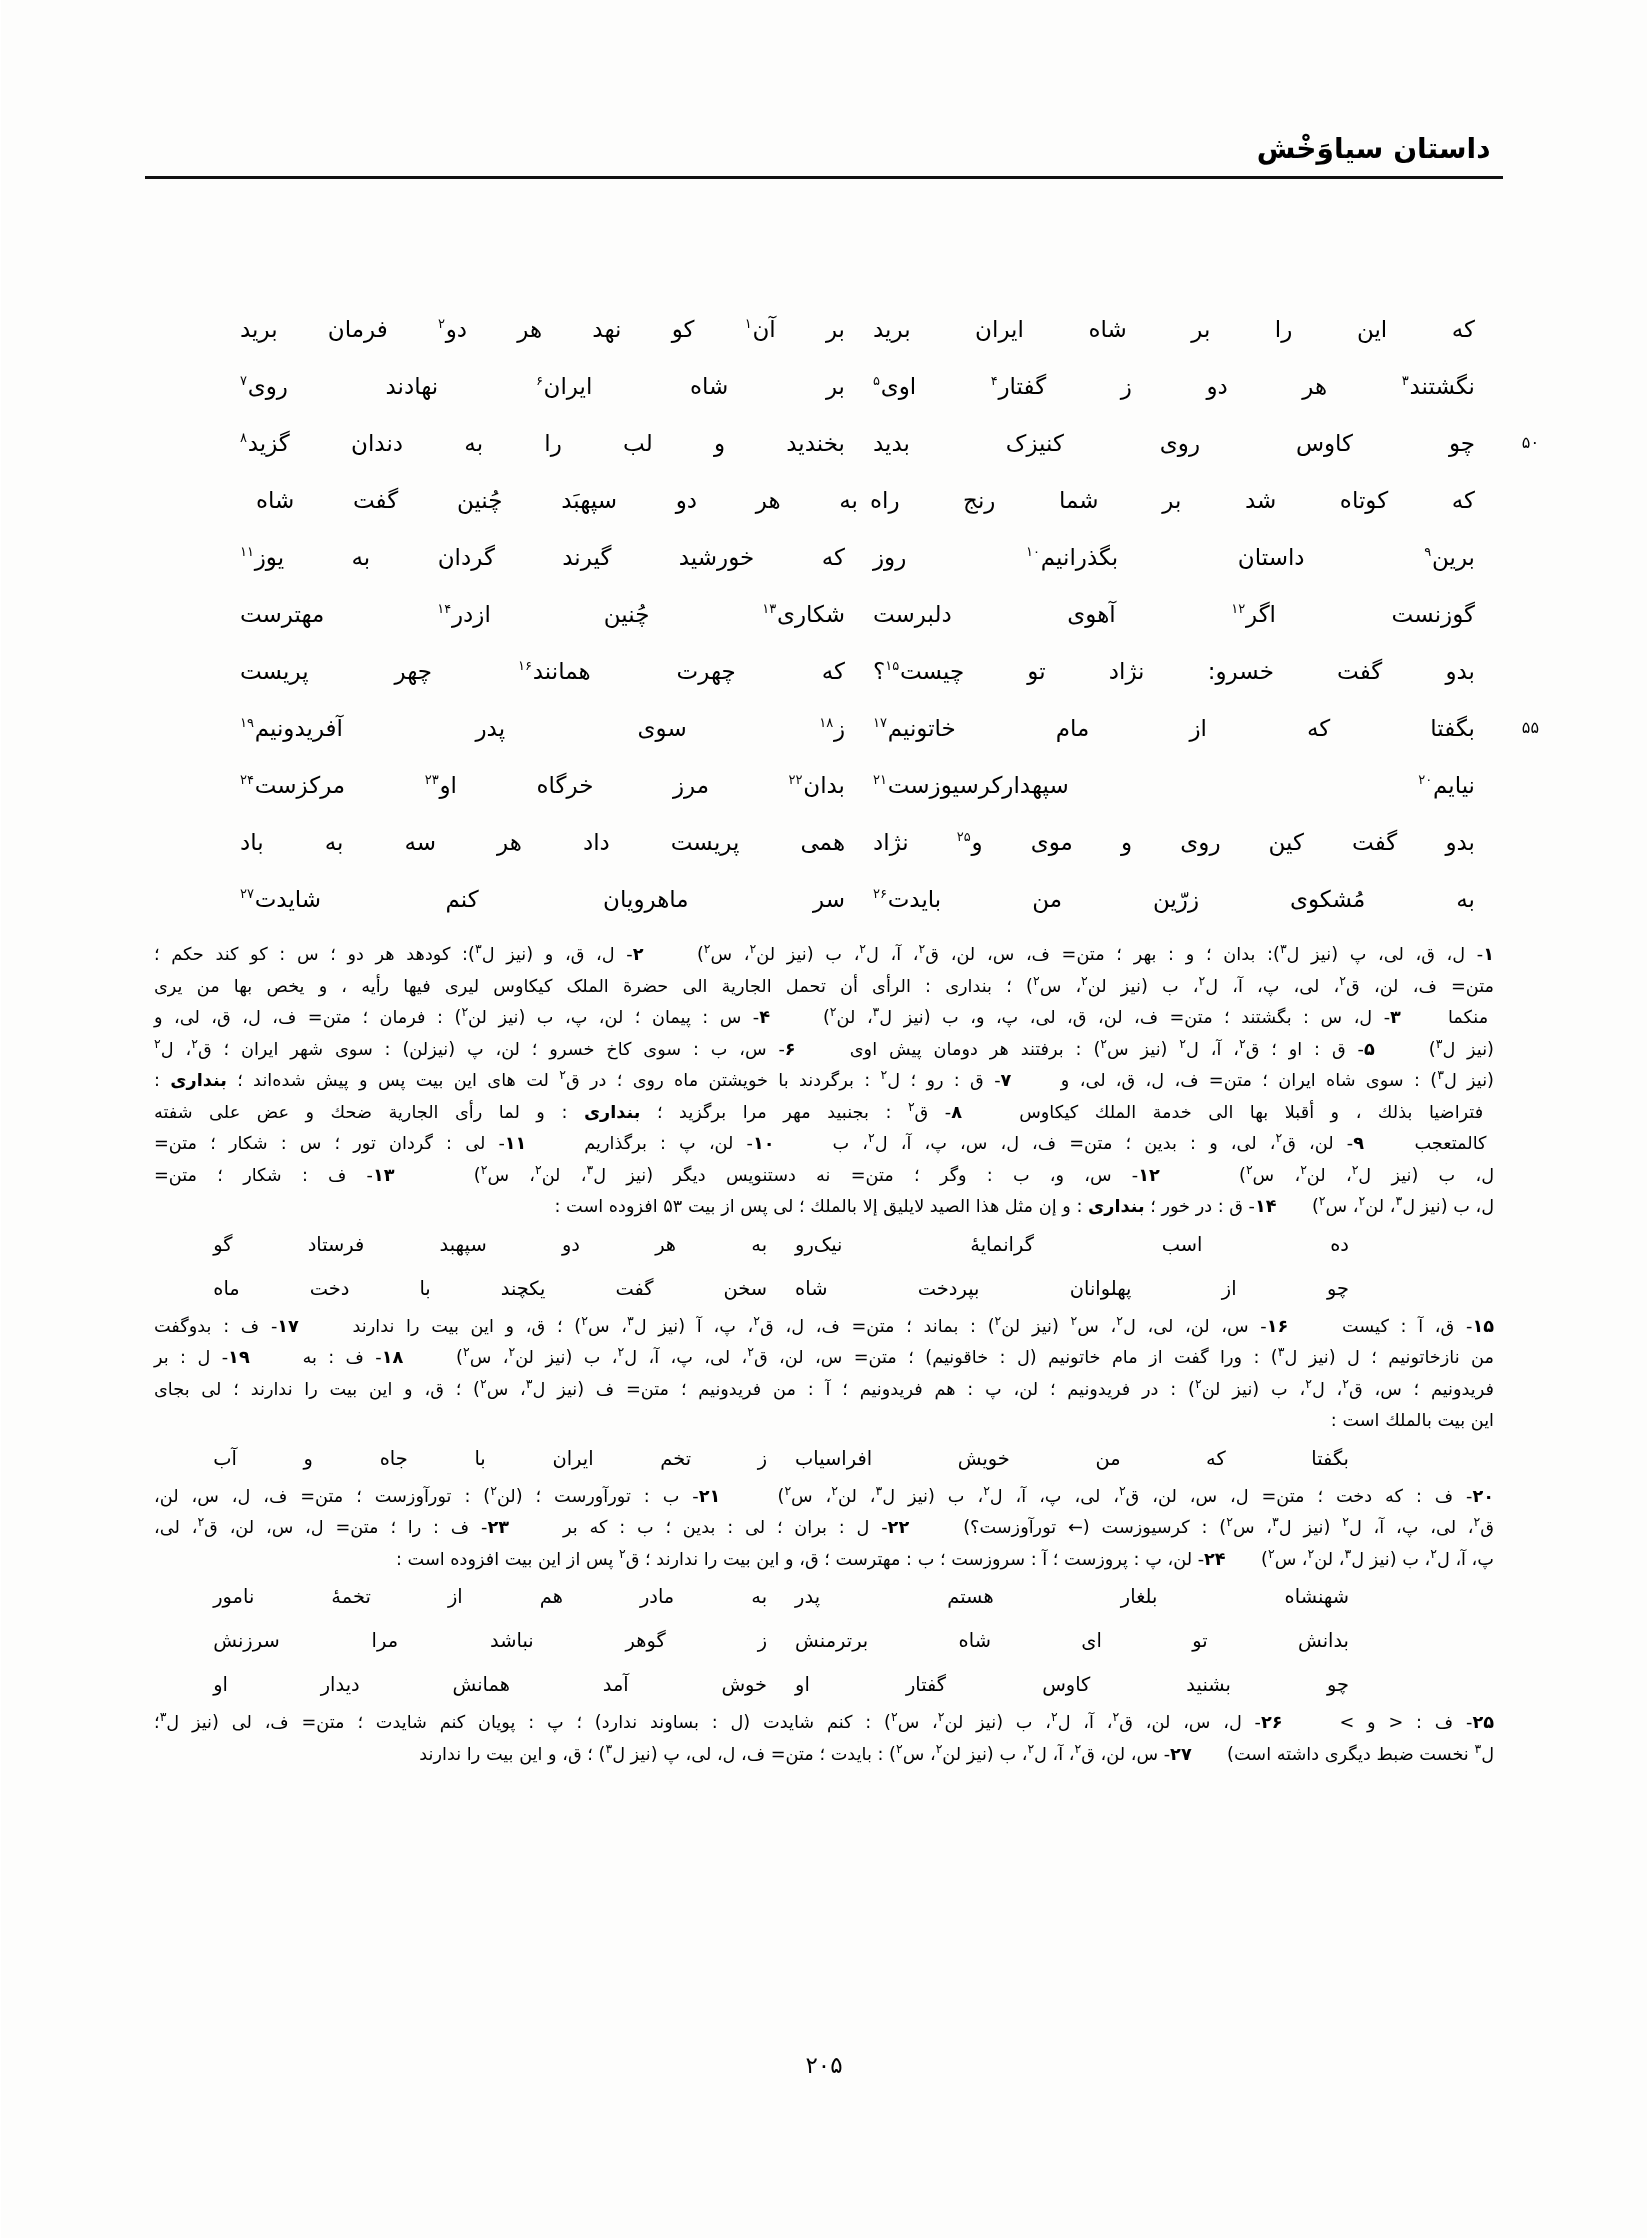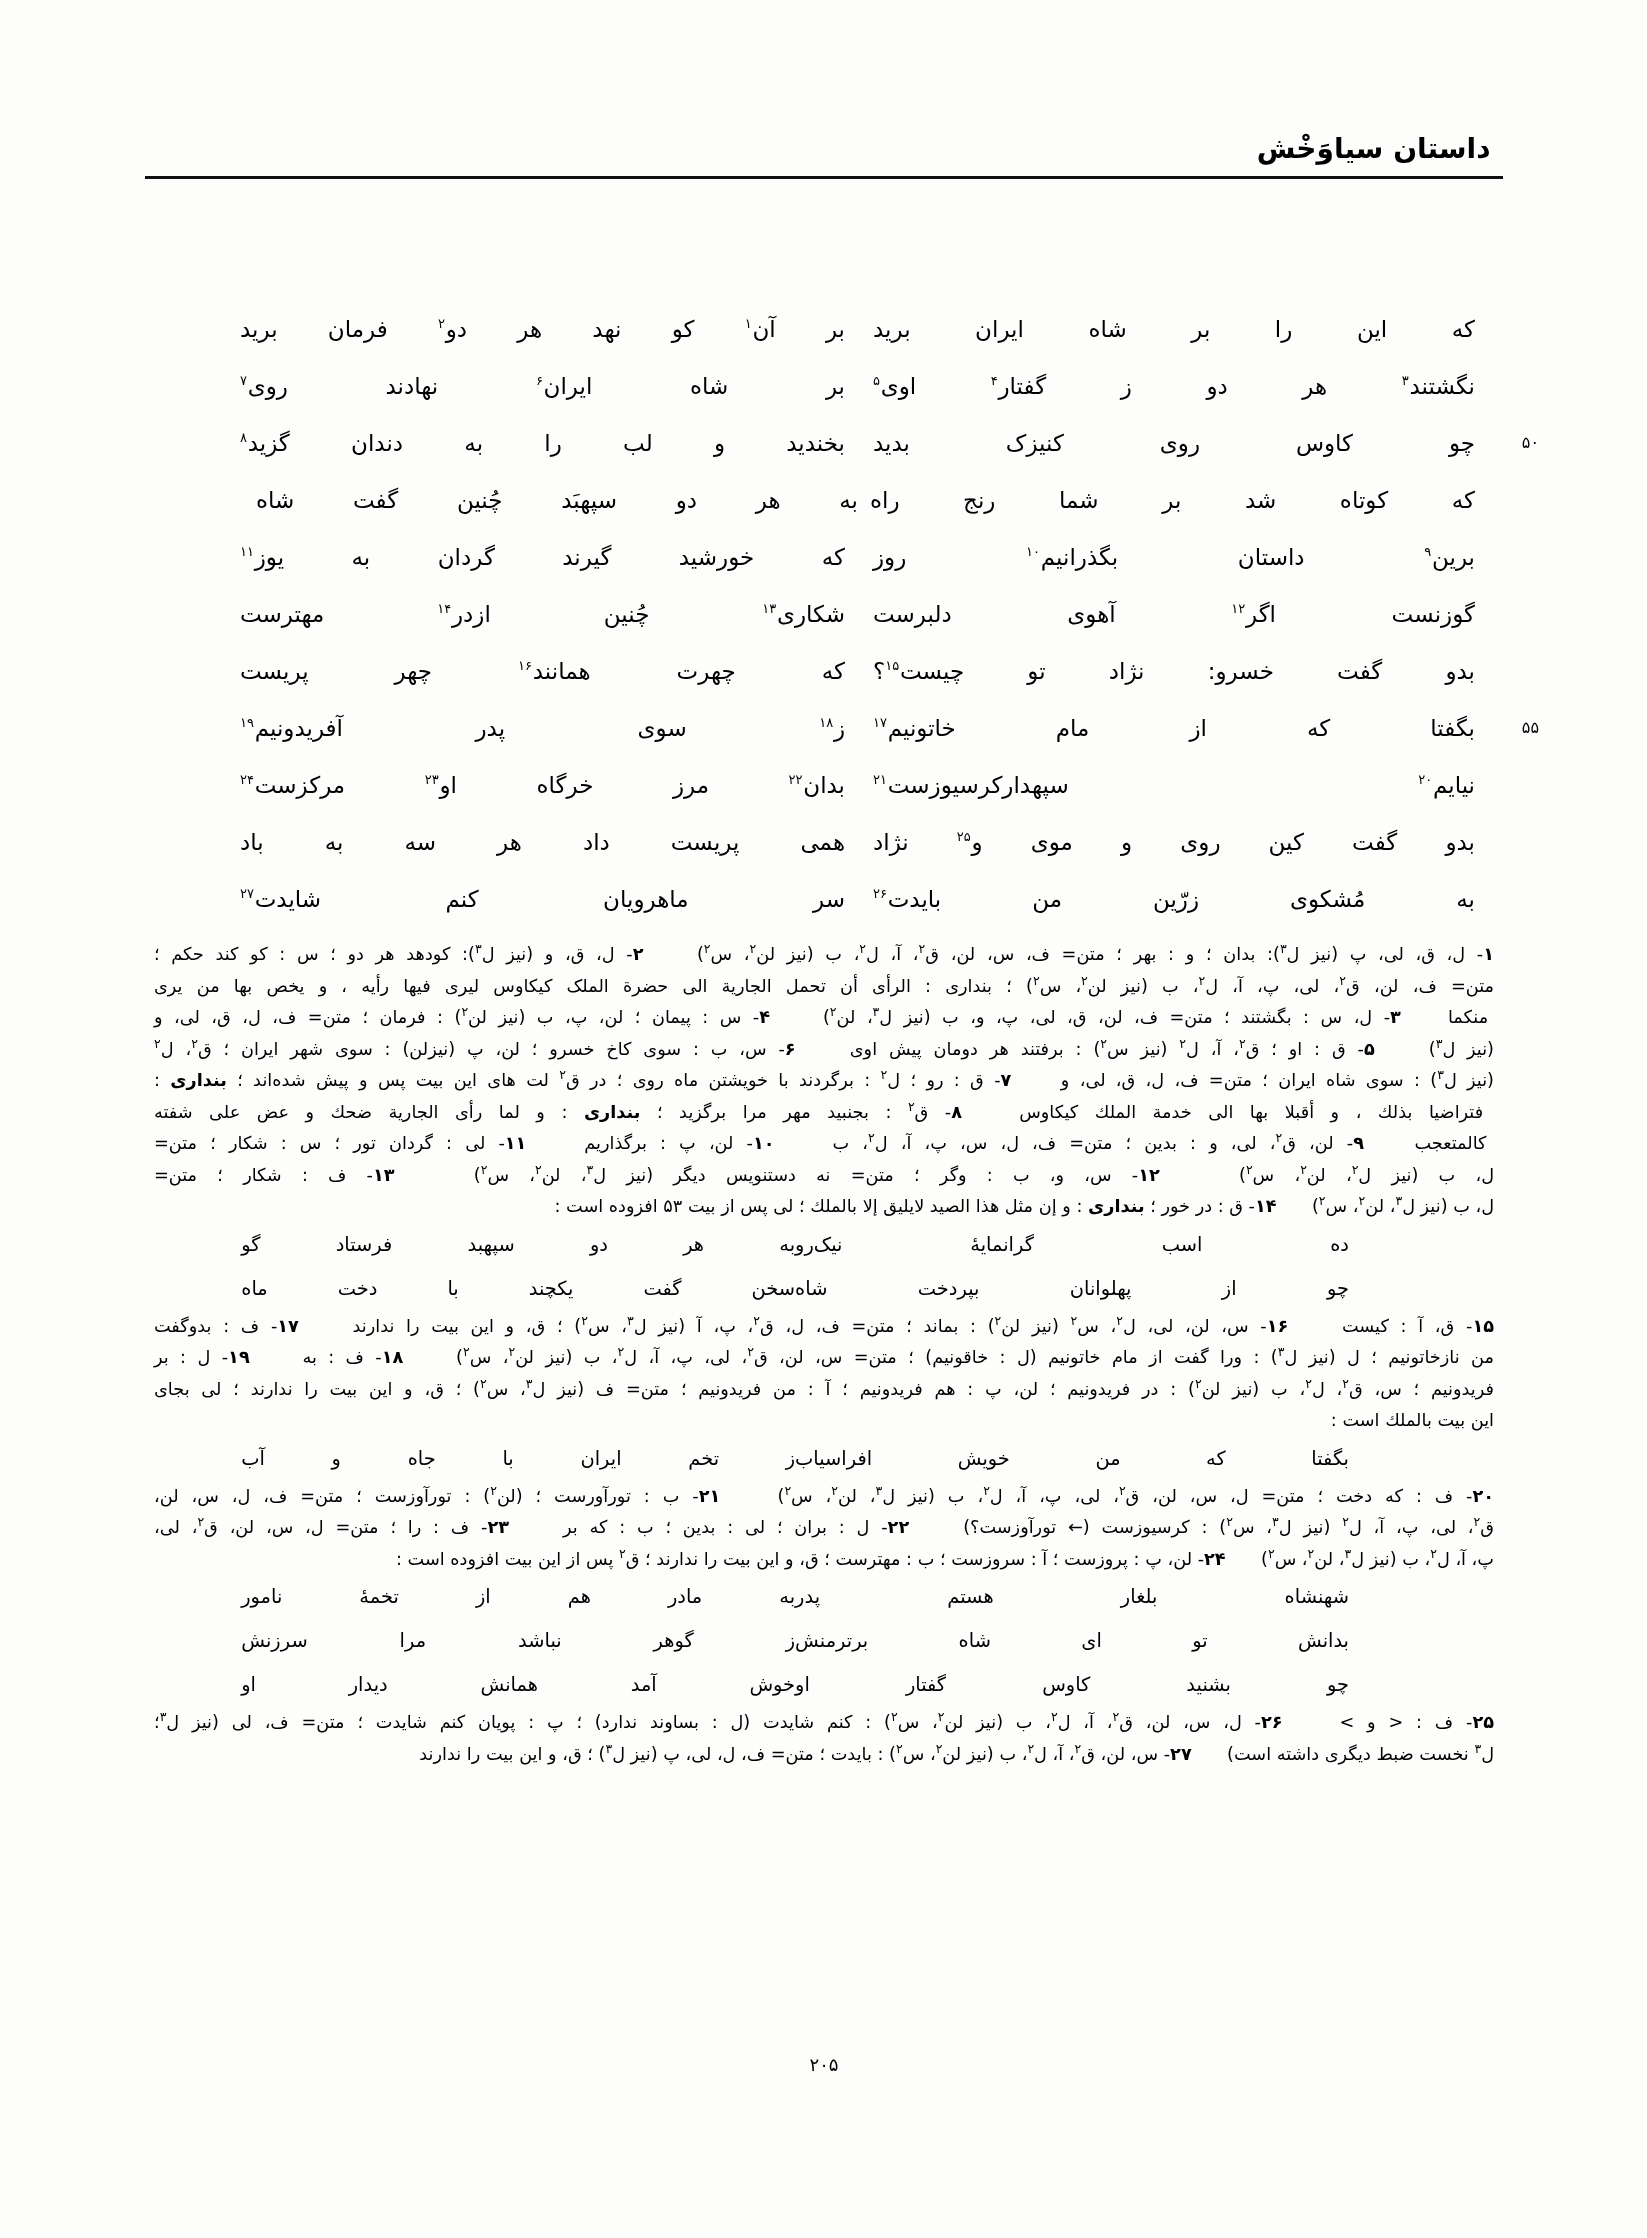--- a/index.html
+++ b/index.html
@@ -145,30 +145,31 @@
     padding-left: 76px;
     box-sizing: border-box;
   }
   .inset-hemi {
     display: inline-block;
     width: 49.5%;
     text-align: justify;
     text-align-last: justify;
     direction: rtl;
     vertical-align: top;
+    margin-left: 28px;
   }
 
   
   .folio {
     position: absolute;
     top: 2050px;
     right: 0;
     left: 0;
     text-align: center;
-    font-size: 18px;
+    font-size: 23px;
     line-height: 30.5px;
   }
 </style>
 </head>
 <body>
 
 <div class="page">
 
   <div class="runhead">
     <div class="runhead-title">داستان سیاوَخْش</div>

